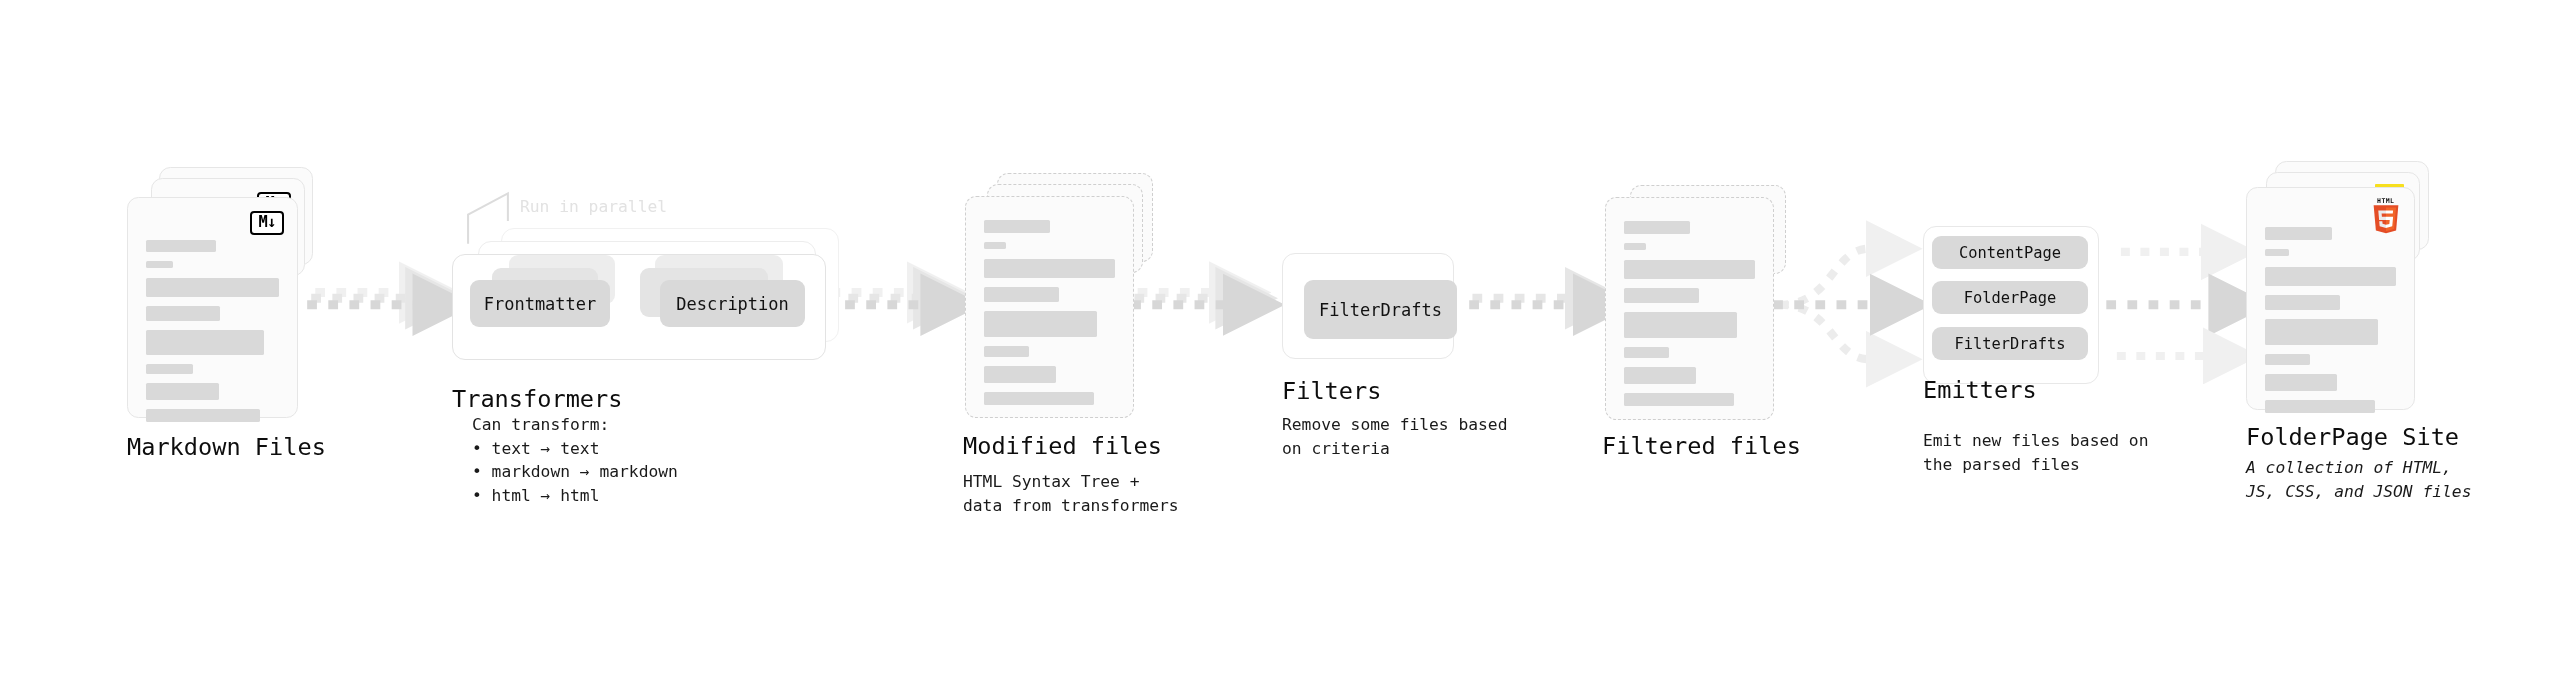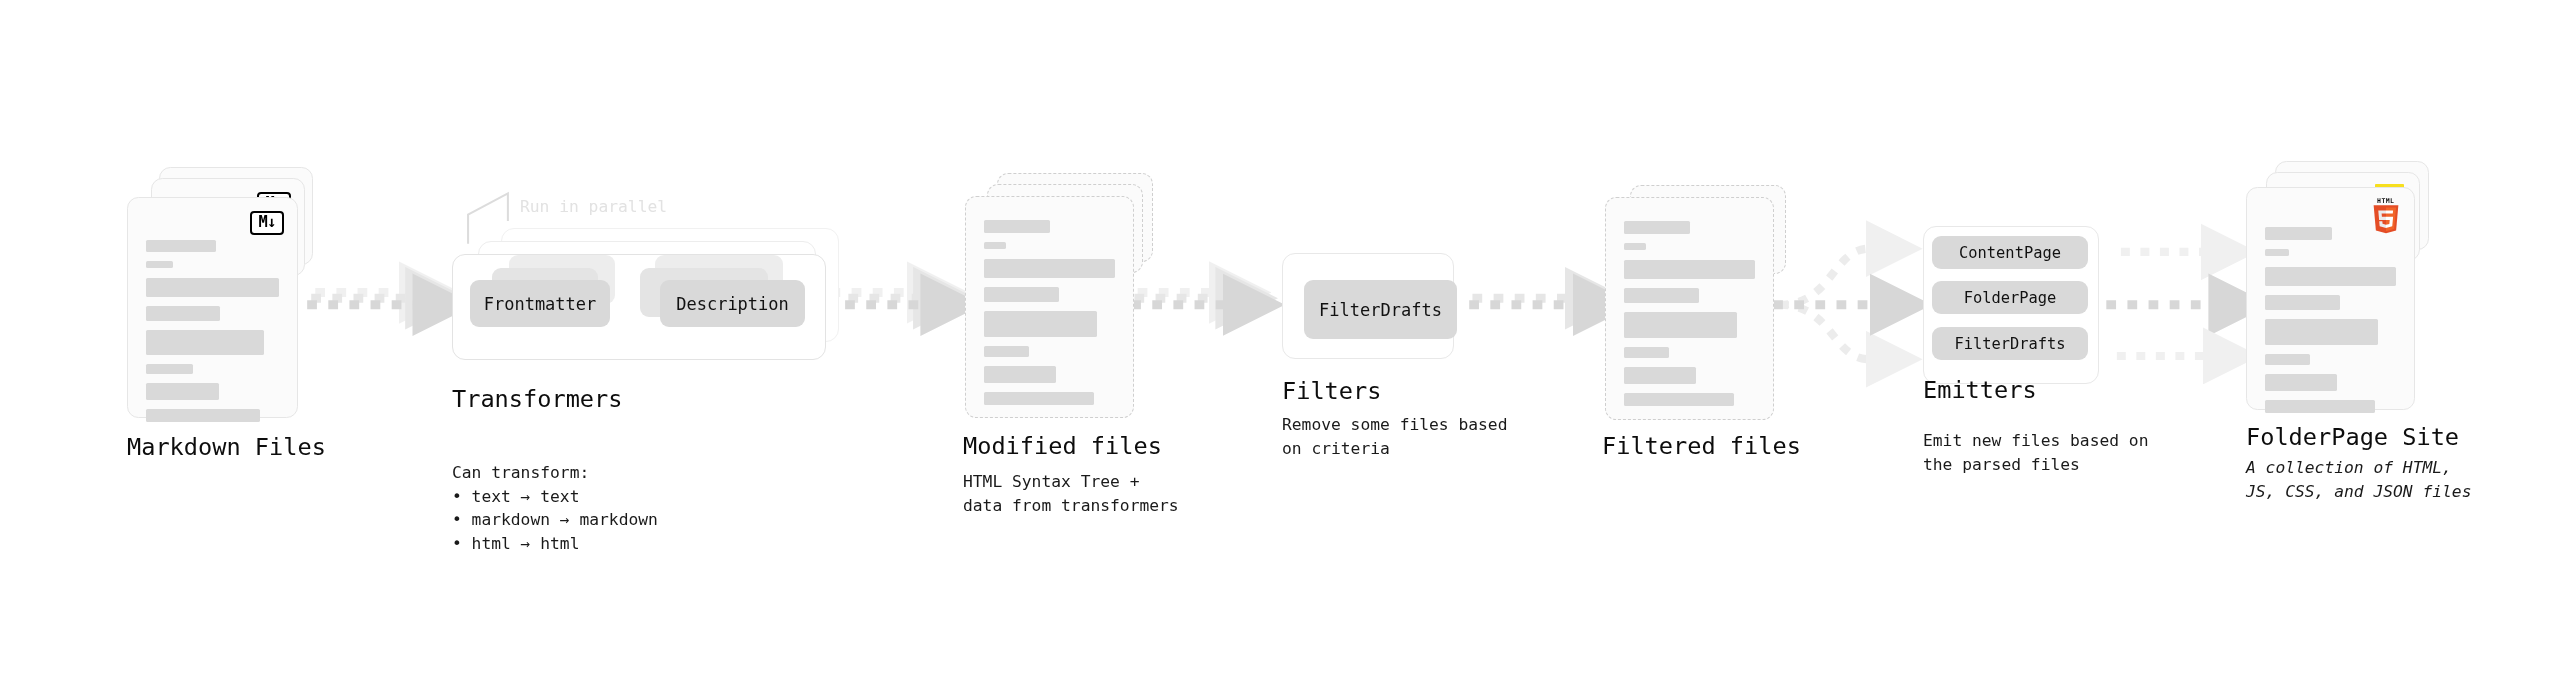--- a/index.html
+++ b/index.html
@@ -194,21 +194,21 @@
     <div class="chip ghost1" style="left:492px; top:268px; width:106px; height:49px; z-index:5;"></div>
     <div class="chip ghost2" style="left:655px; top:255px; width:128px; height:49px; z-index:4;"></div>
     <div class="chip ghost1" style="left:640px; top:268px; width:128px; height:49px; z-index:5;"></div>
 
     <div class="chip" style="left:470px; top:280px; width:140px; height:47px; z-index:6;">Frontmatter</div>
     <div class="chip" style="left:660px; top:280px; width:145px; height:47px; z-index:6;">Description</div>
 
     <div class="parallel-label" style="left:520px; top:197px; z-index:7;">Run in parallel</div>
 
     <div class="title" style="left:452px; top:377px;margin-top:8px;">Transformers</div>
-    <div class="subtitle" style="left:452px; top:413px;margin-top:48px;">Can transform:
+    <div class="subtitle" style="left:472px; top:413px;">Can transform:
  • text → text
  • markdown → markdown
  • html → html</div>
   </div>
 
   <div>
     <div class="card dashed" style="left:997px; top:173px; width:156px; height:89px; z-index:1;"></div>
     <div class="card dashed" style="left:987px; top:184px; width:156px; height:89px; z-index:2;"></div>
     <div class="card dashed" style="left:965px; top:196px; width:169px; height:222px; z-index:3;">
       <div class="bars" style="top:23px;">

